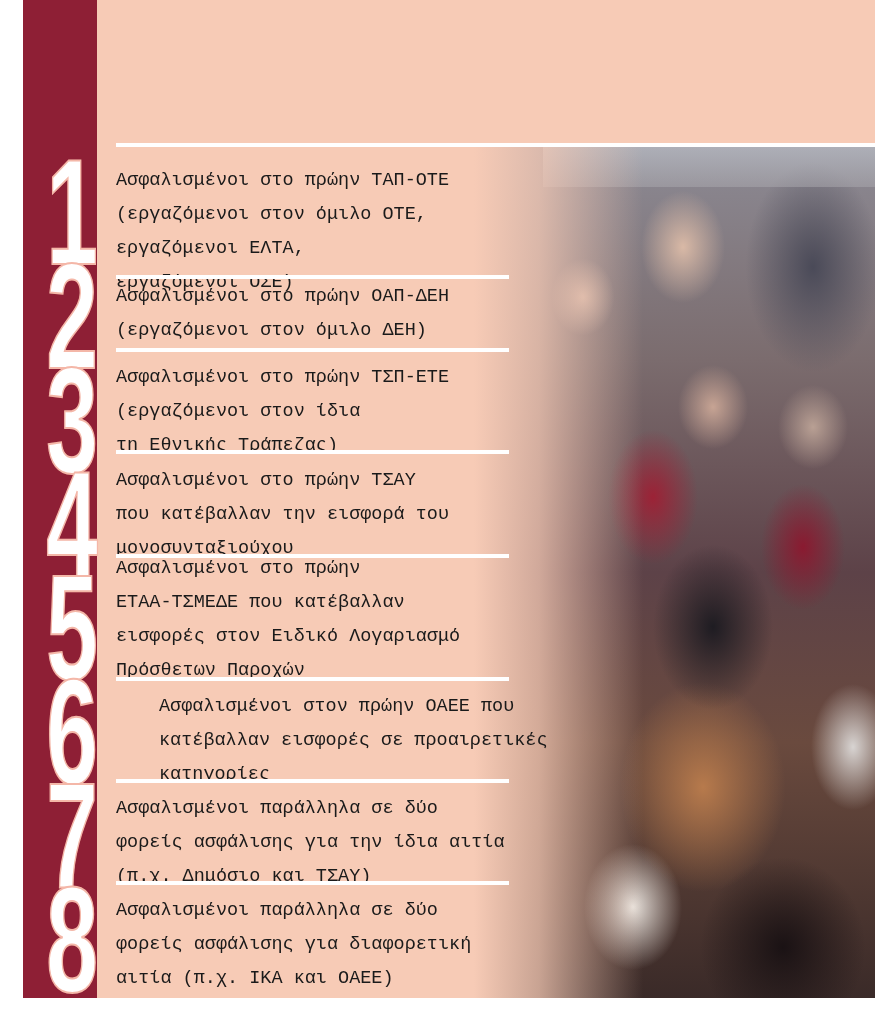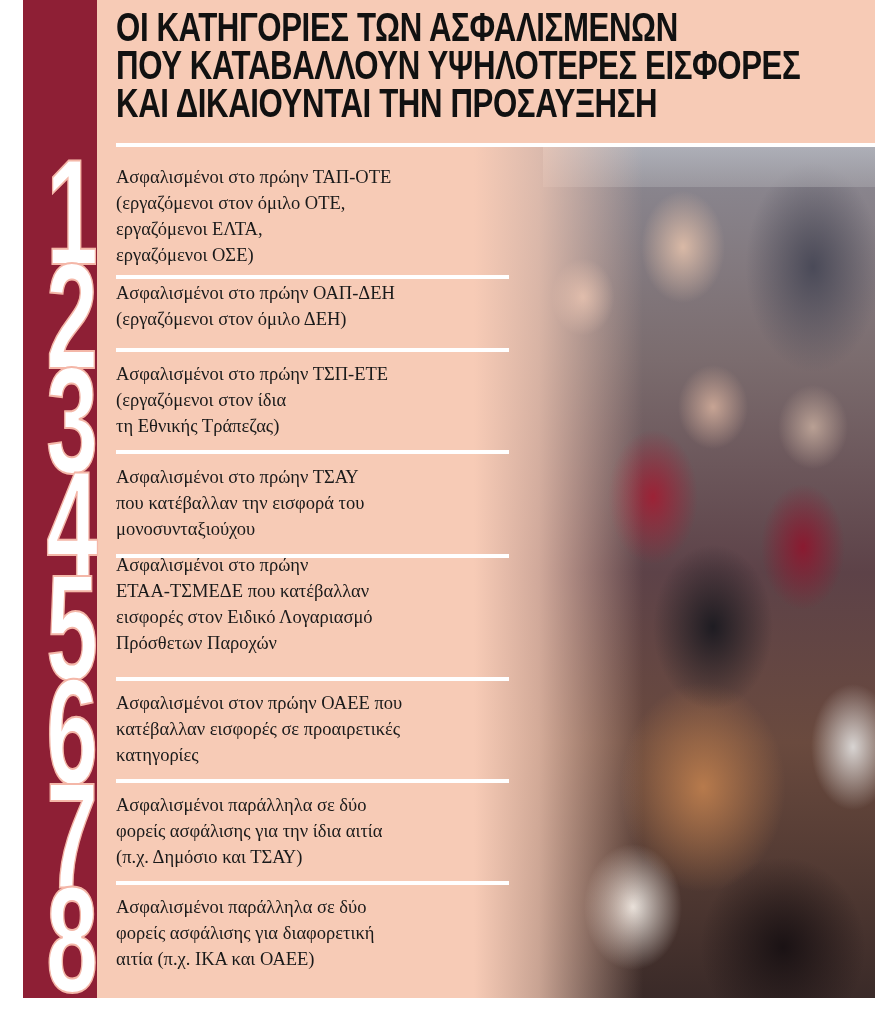--- a/index.html
+++ b/index.html
@@ -129,23 +129,23 @@
       position: absolute;
       left: 93px;
       top: 160px;
       width: 420px;
       z-index: 5;
     }
     .item-text {
       position: absolute;
       left: 0;
       width: 420px;
-      font-family: Liberation Serif, serif;
+      font-family: Liberation Mono, monospace;
       font-size: 18.5px;
-      line-height: 26px;
+      line-height: 34px;
       color: #1a1a1a;
       white-space: pre-line;
     }
     .item-sep {
       position: absolute;
       left: 0;
       width: 393px;
       height: 4px;
       background: #ffffff;
     }
@@ -153,25 +153,20 @@
 </head>
 <body>
 
 <div class="infographic">
   <div class="red-strip"></div>
 
   <div class="photo"></div>
   <div class="photo-topband"></div>
   <div class="photo-fade"></div>
 
-  <div class="header">
-    <span class="header-line">ΟΙ ΚΑΤΗΓΟΡΙΕΣ ΤΩΝ ΑΣΦΑΛΙΣΜΕΝΩΝ</span>
-    <span class="header-line">ΠΟΥ ΚΑΤΑΒΑΛΛΟΥΝ ΥΨΗΛΟΤΕΡΕΣ ΕΙΣΦΟΡΕΣ</span>
-    <span class="header-line">ΚΑΙ ΔΙΚΑΙΟΥΝΤΑΙ ΤΗΝ ΠΡΟΣΑΥΞΗΣΗ</span>
-  </div>
   <div class="header-sep"></div>
 
   <div class="numbers">
     <span class="num">1</span>
     <span class="num">2</span>
     <span class="num">3</span>
     <span class="num">4</span>
     <span class="num">5</span>
     <span class="num">6</span>
     <span class="num">7</span>
@@ -198,21 +193,21 @@
 που κατέβαλλαν την εισφορά του
 μονοσυνταξιούχου</div>
     <div class="item-sep" style="top:394px;"></div>
 
     <div class="item-text" style="top:392px;">Ασφαλισμένοι στο πρώην
 ΕΤΑΑ-ΤΣΜΕΔΕ που κατέβαλλαν
 εισφορές στον Ειδικό Λογαριασμό
 Πρόσθετων Παροχών</div>
     <div class="item-sep" style="top:517px;"></div>
 
-    <div class="item-text" style="top:530px;">Ασφαλισμένοι στον πρώην ΟΑΕΕ που
+    <div class="item-text" style="top:530px;margin-left:43px;">Ασφαλισμένοι στον πρώην ΟΑΕΕ που
 κατέβαλλαν εισφορές σε προαιρετικές
 κατηγορίες</div>
     <div class="item-sep" style="top:619px;"></div>
 
     <div class="item-text" style="top:632px;">Ασφαλισμένοι παράλληλα σε δύο
 φορείς ασφάλισης για την ίδια αιτία
 (π.χ. Δημόσιο και ΤΣΑΥ)</div>
     <div class="item-sep" style="top:721px;"></div>
 
     <div class="item-text" style="top:734px;">Ασφαλισμένοι παράλληλα σε δύο

